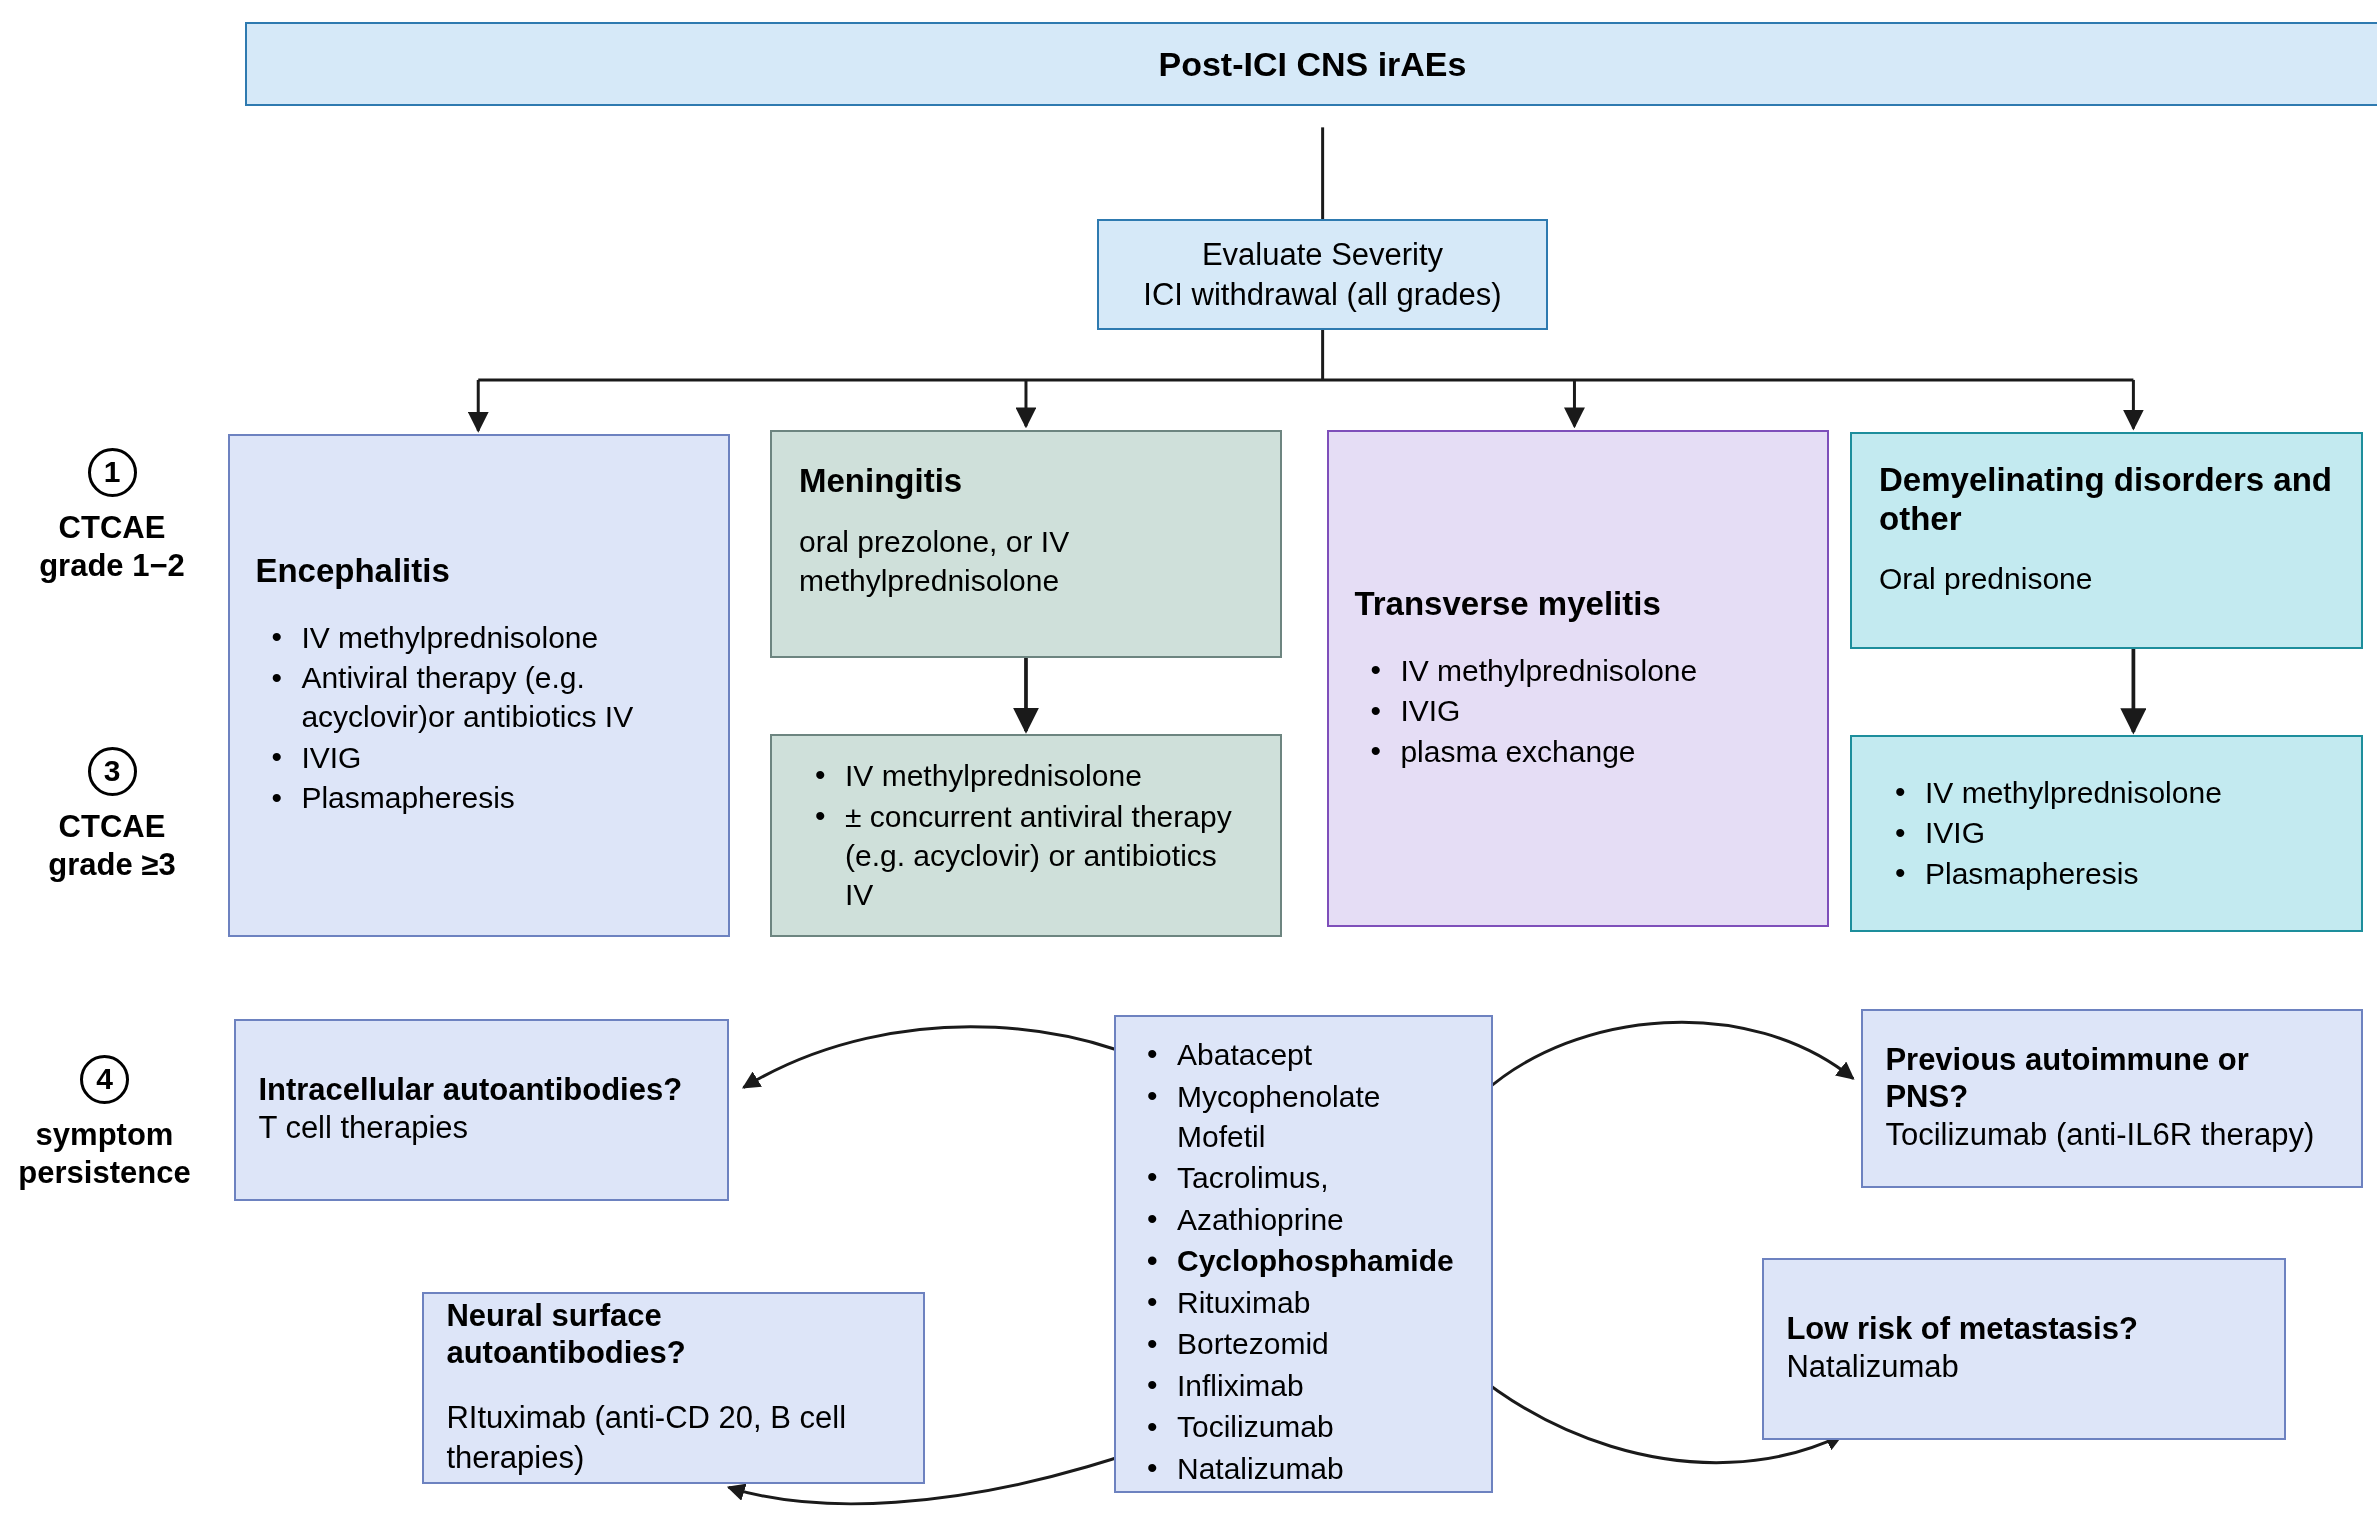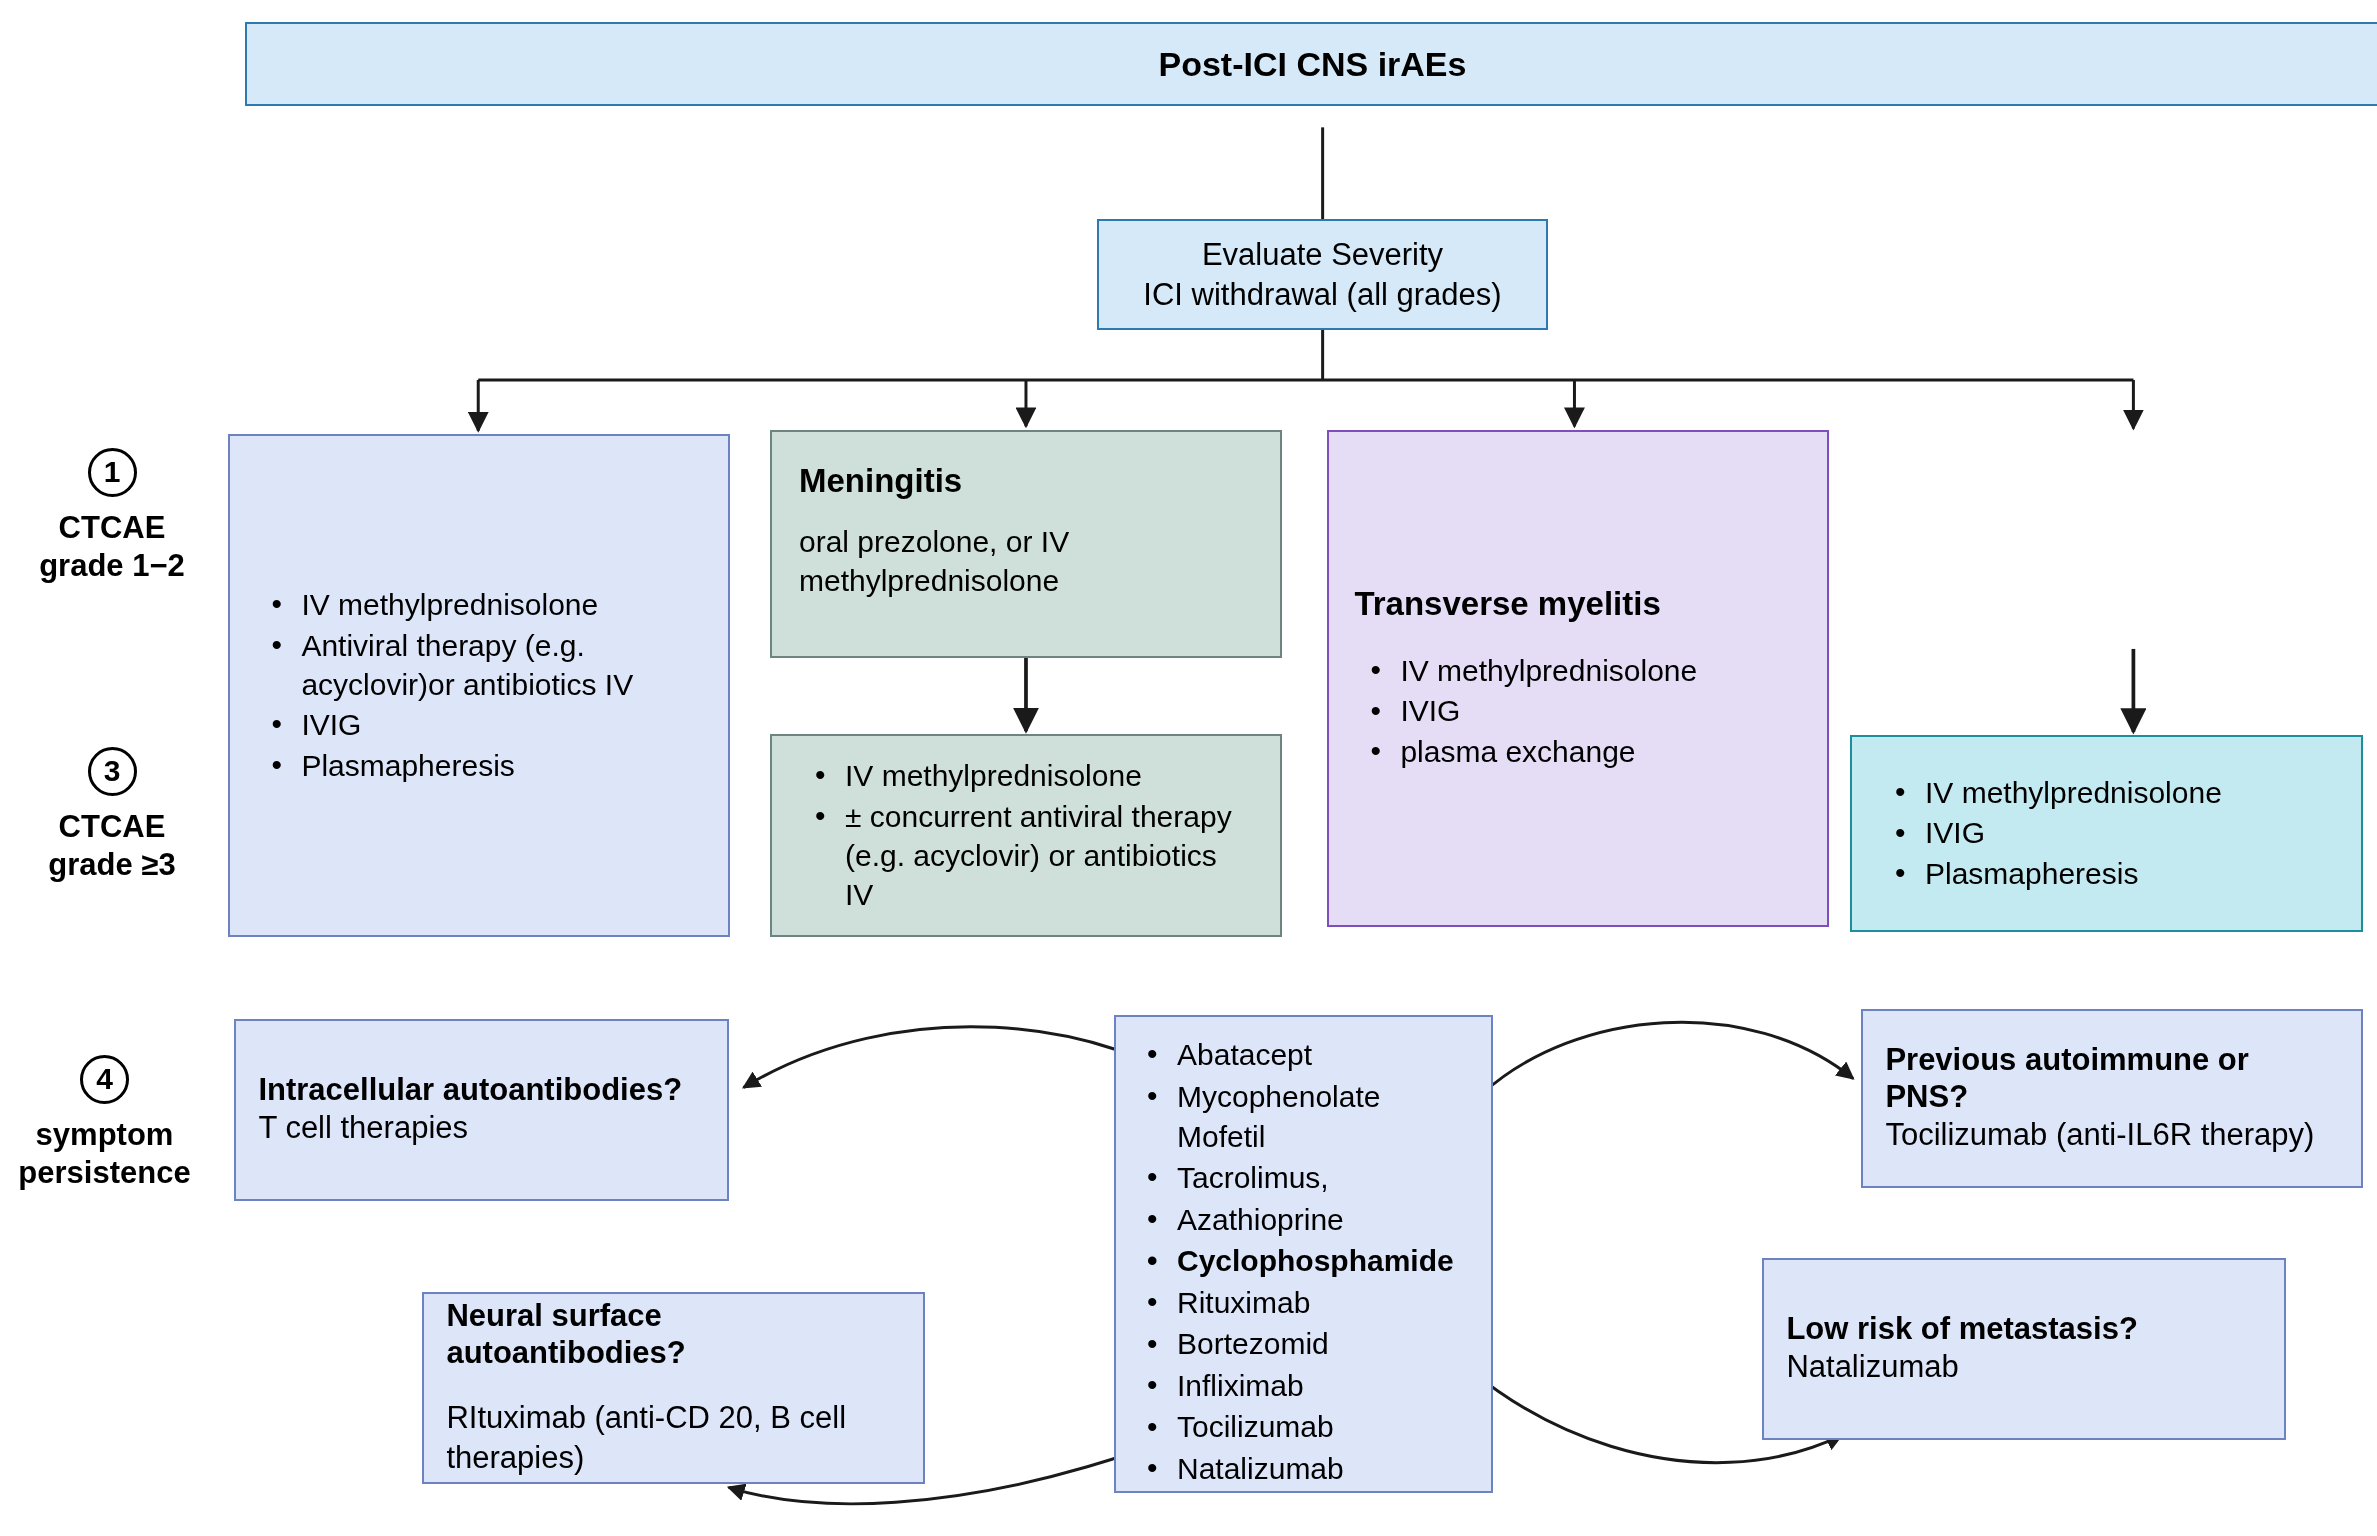--- a/index.html
+++ b/index.html
@@ -214,20 +214,21 @@
     <div>CTCAE</div>
     <div>grade ≥3</div>
   </div>
   <div class="stage" id="stage-4">
     <div class="circle">4</div>
     <div>symptom</div>
     <div>persistence</div>
   </div>
 
   <div class="node theme-blue" id="encephalitis-node">
+    <div class="node-title">Encephalitis</div>
     <ul>
       <li>IV methylprednisolone</li>
       <li>Antiviral therapy (e.g. acyclovir)or antibiotics IV</li>
       <li>IVIG</li>
       <li>Plasmapheresis</li>
     </ul>
   </div>
 
   <div class="node theme-green top-align" id="meningitis-node">
     <div class="node-title">Meningitis</div>
@@ -242,20 +243,24 @@
 
   <div class="node theme-purple" id="myelitis-node">
     <div class="node-title">Transverse myelitis</div>
     <ul>
       <li>IV methylprednisolone</li>
       <li>IVIG</li>
       <li>plasma exchange</li>
     </ul>
   </div>
 
+  <div class="node theme-teal top-align" id="demyel-node">
+    <div class="node-title">Demyelinating disorders and other</div>
+    <div class="node-sub">Oral prednisone</div>
+  </div>
   <div class="node theme-teal" id="demyel-sub-node">
     <ul>
       <li>IV methylprednisolone</li>
       <li>IVIG</li>
       <li>Plasmapheresis</li>
     </ul>
   </div>
 
   <div class="node theme-blue" id="drug-list-node">
     <ul>

